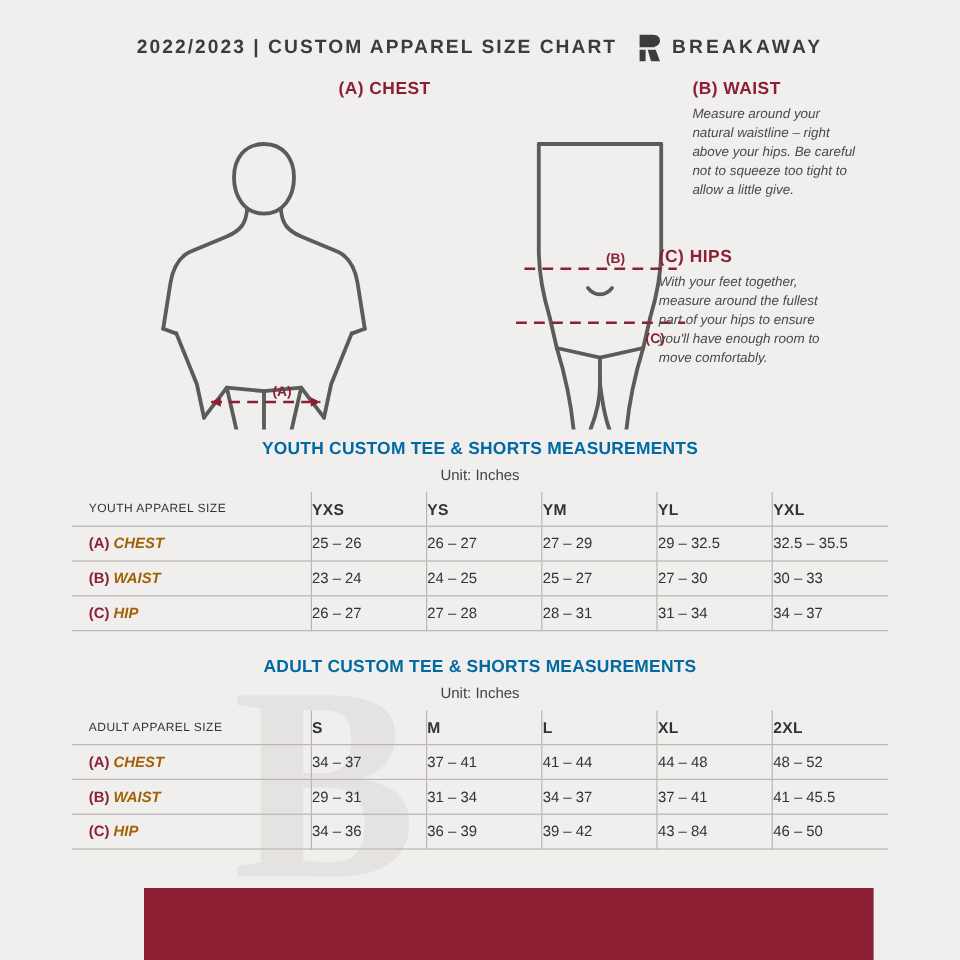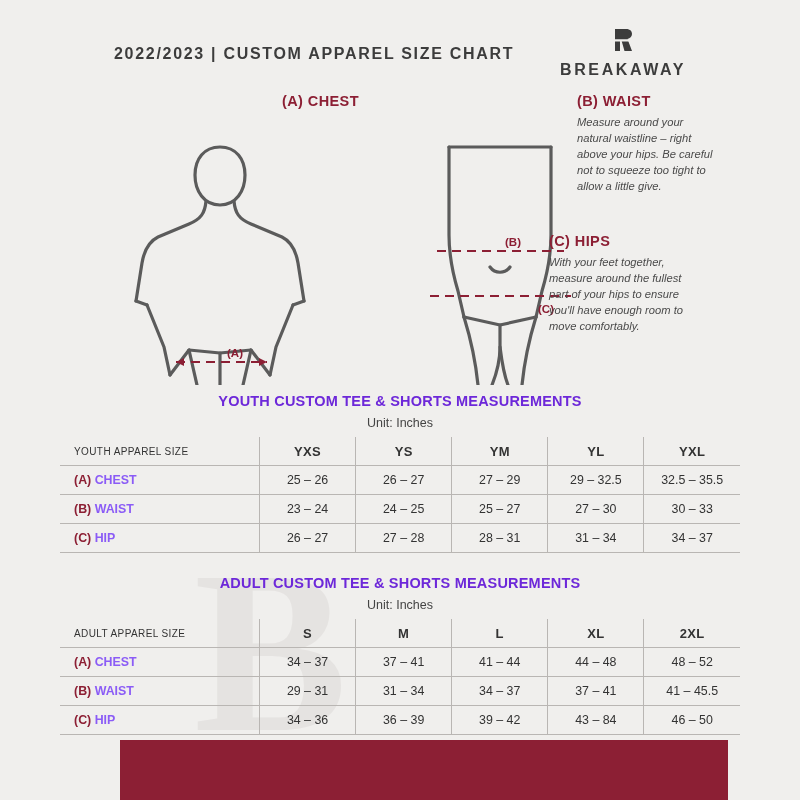--- a/index.html
+++ b/index.html
@@ -56,21 +56,20 @@
     font-size: 16px;
     font-weight: bold;
     letter-spacing: 1.7px;
     color: #3c3c3c;
     white-space: nowrap;
   }
   .brand {
     display: flex;
     align-items: center;
     gap: 9px;
-    flex-direction: column;
   }
   .brand-name {
     font-size: 16px;
     font-weight: bold;
     letter-spacing: 2.6px;
     color: #3c3c3c;
   }
   .brand-mark {
     width: 20px;
     height: 24px;
@@ -113,41 +112,41 @@
   .tables {
     position: relative;
     z-index: 2;
     padding: 0 36px;
   }
   .table-block { margin-top: 8px; }
   .table-title {
     text-align: center;
     font-size: 14.5px;
     font-weight: bold;
-    color: #6d28d9;
+    color: #0369a1;
     letter-spacing: 0.2px;
   }
   .table-unit {
     text-align: center;
     font-size: 12.5px;
     color: #444;
     margin-top: 7px;
     margin-bottom: 7px;
   }
   table {
     width: 100%;
     border-collapse: collapse;
     table-layout: fixed;
   }
   th, td {
     border: 1px solid #b9b6b3;
     height: 28px;
     font-size: 12.4px;
     color: #333;
-    text-align: center;
+    text-align: left;
     padding: 0;
   }
   th:first-child, td:first-child {
     text-align: left;
     padding-left: 14px;
     width: 185px;
     border-left: none;
   }
   th:last-child, td:last-child { border-right: none; }
   thead th {
@@ -156,21 +155,21 @@
     letter-spacing: 0.3px;
     border-top: none;
   }
   thead th:first-child {
     font-weight: normal;
     letter-spacing: 0.4px;
     font-size: 10px;
   }
   tbody td:first-child { font-weight: bold; }
   .lbl { color: #8c1f34; }
-  .lbl + span { color: #8b5cf6; }
+  .lbl + span { color: #a16207; font-style: italic; }
 
   
   .footer-bar {
     position: absolute;
     left: 96px;
     bottom: 0;
     width: 608px;
     height: 60px;
     background: #8c1f34;
     z-index: 3;

